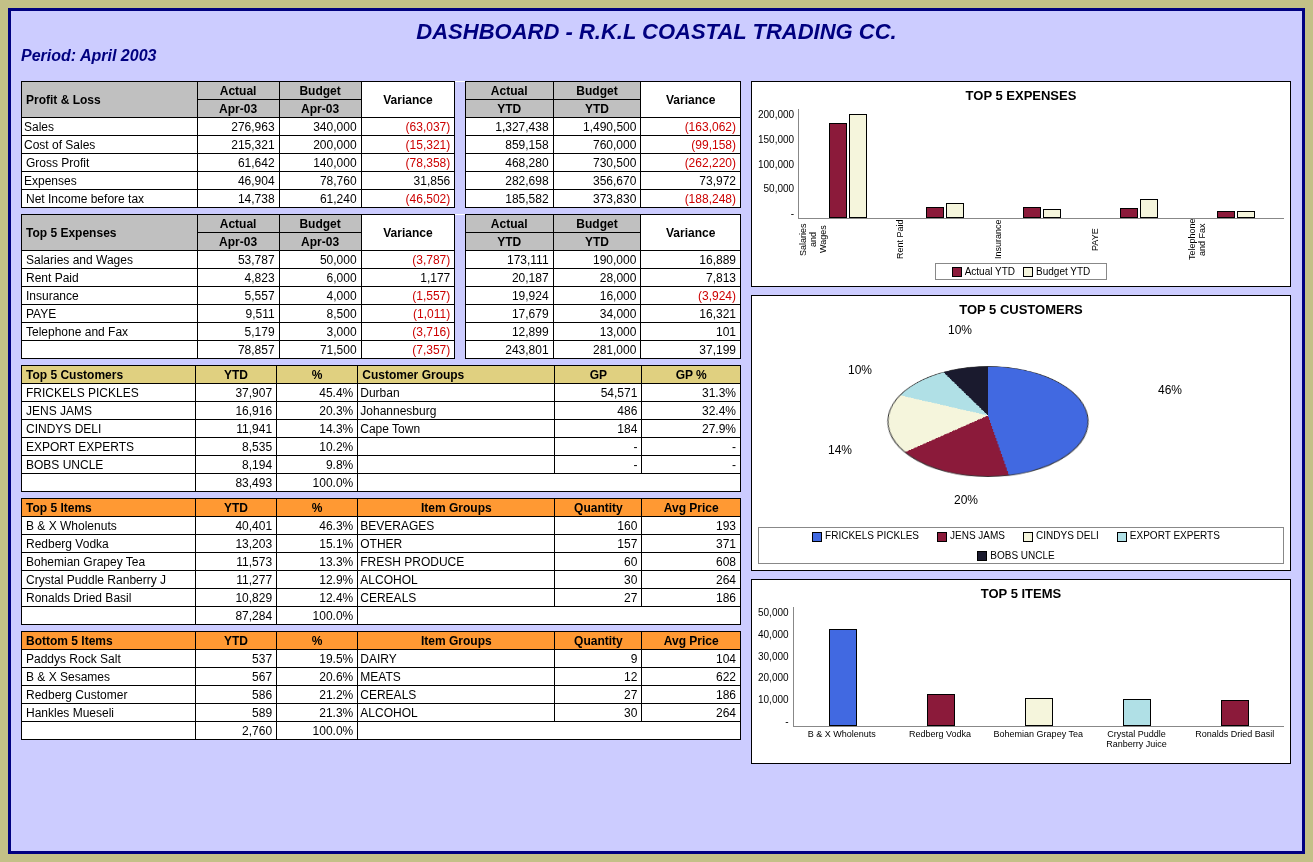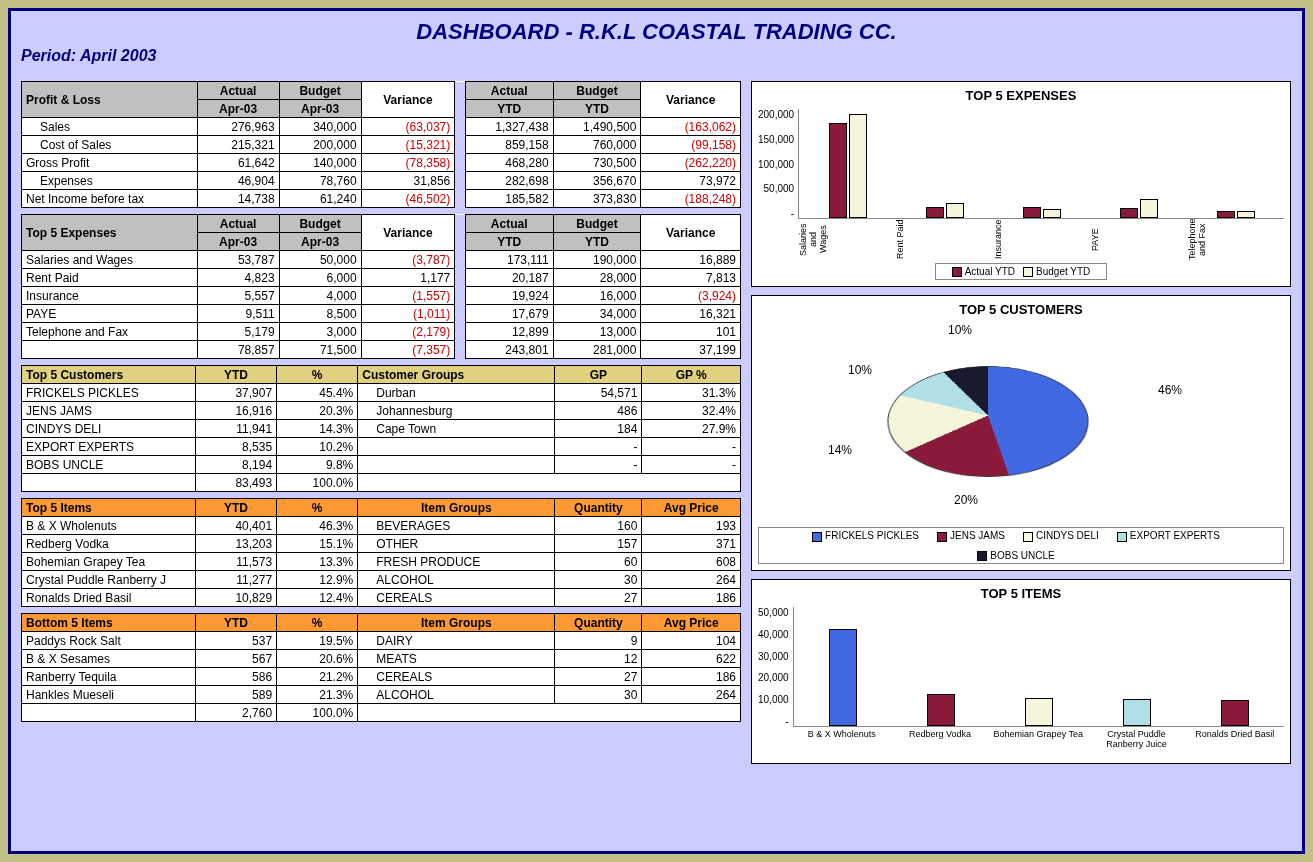--- a/index.html
+++ b/index.html
@@ -40,21 +40,21 @@
   td, th { padding: 1px 4px; font-size: 12px; height: 18px; }
   .hdr { background: #c0c0c0; font-weight: bold; text-align: center; border: 1px solid #000; }
   .hdr-tan { background: #e0d080; font-weight: bold; border: 1px solid #000; }
   .hdr-orange { background: #ff9933; font-weight: bold; border: 1px solid #000; text-align:center;}
   .hdr-left { text-align: left; }
   .br { border-right: 1px solid #000; }
   .bl { border-left: 1px solid #000; }
   .bb { border-bottom: 1px solid #000; }
   .num { text-align: right; }
   .neg { color: #cc0000; }
-  .indent { padding-left: 18px; }
+  .indent { padding-left: 2px; }
   .gap { background: #ccccff; width: 6px; border:none !important; }
   .chart-box { background: white; border: 1px solid #000; padding: 6px; }
   .chart-title { text-align: center; font-weight: bold; font-size: 13px; margin-bottom: 6px; }
   .bar-chart { display:flex; height:150px; }
   .y-axis { display:flex; flex-direction:column; justify-content:space-between; text-align:right; font-size:10px; padding-right:4px; height:110px;}
   .bars-area { flex:1; display:flex; align-items:flex-end; border-left:1px solid #888; border-bottom:1px solid #888; height:110px; position:relative;}
   .bar-group { flex:1; display:flex; justify-content:center; align-items:flex-end; gap:2px; position:relative;}
   .bar { width: 18px; border:1px solid #000;}
   .bar-a { background:#8b1a3a;}
   .bar-b { background:#f5f5dc;}
@@ -223,21 +223,21 @@
     <td class="num br bb neg">(1,011)</td>
     <td class="gap"></td>
     <td class="num bl br bb">17,679</td>
     <td class="num br bb">34,000</td>
     <td class="num br bb ">16,321</td>
   </tr>
             <tr>
     <td class="bl br bb">Telephone and Fax</td>
     <td class="num br bb">5,179</td>
     <td class="num br bb">3,000</td>
-    <td class="num br bb neg">(2,179)</td>
+    <td class="num br bb neg">(3,716)</td>
     <td class="gap"></td>
     <td class="num bl br bb">12,899</td>
     <td class="num br bb">13,000</td>
     <td class="num br bb ">101</td>
   </tr>
             <tr>
               <td class="bl br bb"></td>
   <td class="num br bb">78,857</td>
               <td class="num br bb">71,500</td>
   <td class="num br bb neg">(7,357)</td>
@@ -355,20 +355,26 @@
               <td class="num br bb">264</td>
             </tr>
             <tr>
       <td class="bl br bb">Ronalds Dried Basil</td>
               <td class="num br bb">10,829</td>
               <td class="num br bb">12.4%</td>
       <td class="bl br bb indent">CEREALS</td>
               <td class="num br bb">27</td>
               <td class="num br bb">186</td>
             </tr>
+            <tr>
+              <td class="bl br bb"></td>
+    <td class="num br bb">87,284</td>
+              <td class="num br bb">100.0%</td>
+    <td class="br bb" colspan="3"></td>
+            </tr>
           </tbody>
       </table>
 
       <table>
         <tbody>
             <tr>
           <td class="hdr-orange hdr-left" style="width:150px">Bottom 5 Items</td>
           <td class="hdr-orange" style="width:70px">YTD</td>
           <td class="hdr-orange" style="width:70px">%</td>
           <td class="hdr-orange" style="width:170px">Item Groups</td>
@@ -387,21 +393,21 @@
             </tr>
             <tr>
       <td class="bl br bb">B &amp; X Sesames</td>
               <td class="num br bb">567</td>
               <td class="num br bb">20.6%</td>
       <td class="bl br bb indent">MEATS</td>
               <td class="num br bb">12</td>
               <td class="num br bb">622</td>
             </tr>
             <tr>
-      <td class="bl br bb">Ranberry Tequila</td>
+      <td class="bl br bb">Redberg Customer</td>
               <td class="num br bb">586</td>
               <td class="num br bb">21.2%</td>
       <td class="bl br bb indent">CEREALS</td>
               <td class="num br bb">27</td>
               <td class="num br bb">186</td>
             </tr>
             <tr>
       <td class="bl br bb">Hankles Mueseli</td>
               <td class="num br bb">589</td>
               <td class="num br bb">21.3%</td>

